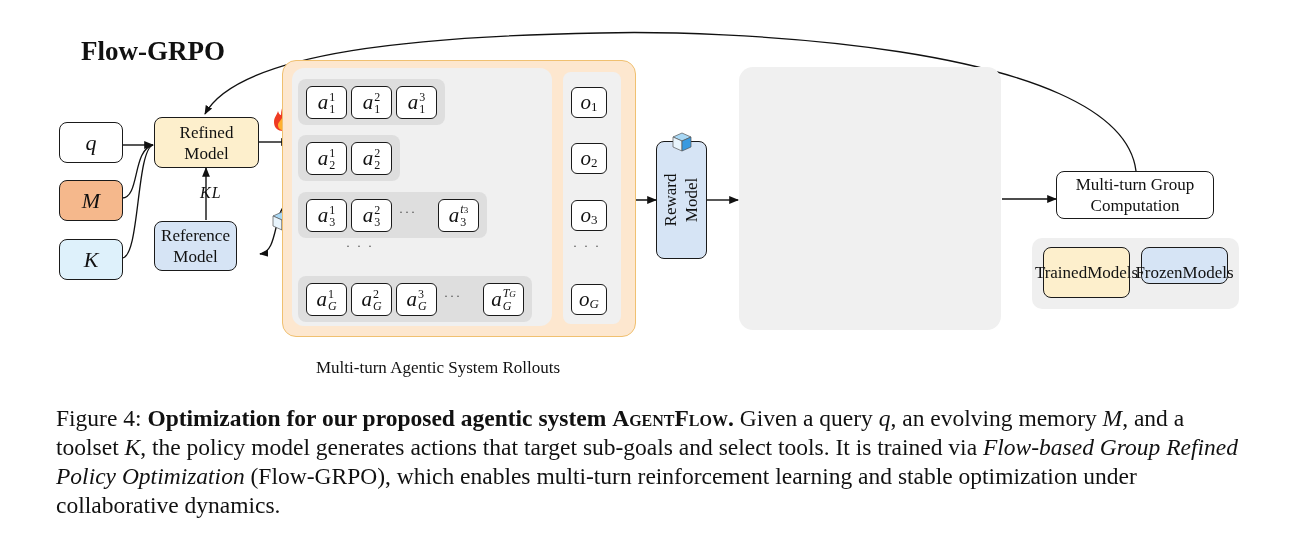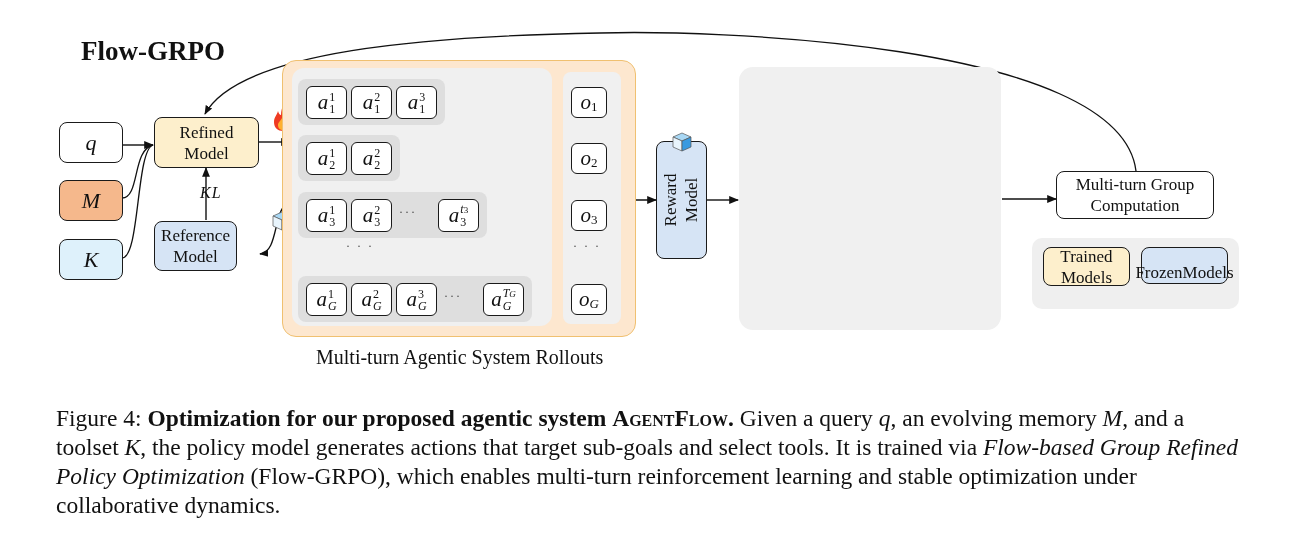--- a/index.html
+++ b/index.html
@@ -305,21 +305,21 @@
       <span>r</span>
       <span class="ss">
         <span><span class="it">T</span><span class="it" style="font-size:9px">G</span></span>
         <span><span class="it">G</span></span>
       </span>
     </div>
     <div class="dots" style="left: 891px; top: 289px; font-size: 12px;">···</div>
     <div class="dots" style="left: 793px; top: 239px; font-size: 12px;">· · ·</div>
   </div>
 
-<div class="abs" style="left:291px;top:346px;font-size:20px;">Multi-turn Agentic System Rollouts</div>
+<div class="abs" style="left:291px;top:358px;font-size:17px;">Multi-turn Agentic System Rollouts</div>
 
 <div class="node frozen" style="left:656px;top:141px;width:51px;height:118px;">
   <div style="transform:rotate(-90deg);white-space:nowrap;display:flex;flex-direction:column;line-height:21px;">
     <span>Reward</span>
     <span>Model</span>
   </div>
 </div>
 <div class="abs" style="left:645px;top:130px;">
   <svg width="24" height="24" viewBox="0 0 24 24">
     <path d="M3,7 L12,3 L21,7 L12,11 z" fill="#a9d8f5" stroke="#555" stroke-width="0.7"></path>
@@ -329,21 +329,21 @@
 </div>
 
 <div class="panel gray-panel" style="left:739px;top:67px;width:262px;height:263px;"></div>
 
 <div class="node" style="left:1056px;top:171px;width:158px;height:48px;flex-direction:column;">
   <span>Multi-turn Group</span>
   <span>Computation</span>
 </div>
 
 <div class="panel" style="left:1032px;top:238px;width:207px;height:71px;background:#efefef;border-radius:10px;"></div>
-<div class="node policy" style="left:1043px;top:247px;width:87px;height:39px;flex-direction:column;justify-content:center;">
+<div class="node policy" style="left:1043px;top:247px;width:87px;height:51px;flex-direction:row;justify-content:center;">
   <span>Trained</span>
   <span>Models</span>
 </div>
 <div class="node frozen" style="left:1141px;top:247px;width:87px;height:37px;flex-direction:row;align-items:flex-end;">
   <span>Frozen</span>
   <span>Models</span>
 </div>
 
 <div class="caption">
   <span>Figure 4: </span><b>Optimization for our proposed agentic system </b><b class="sc">AgentFlow.</b><span> Given a query </span><i>q</i><span>, an evolving memory </span><i>M</i><span>, and a toolset </span><i>K</i><span>, the policy model generates actions that target sub-goals and select tools. It is trained via </span><i>Flow-based Group Refined Policy Optimization</i><span> (Flow-GRPO), which enables multi-turn reinforcement learning and stable optimization under collaborative dynamics.</span>

